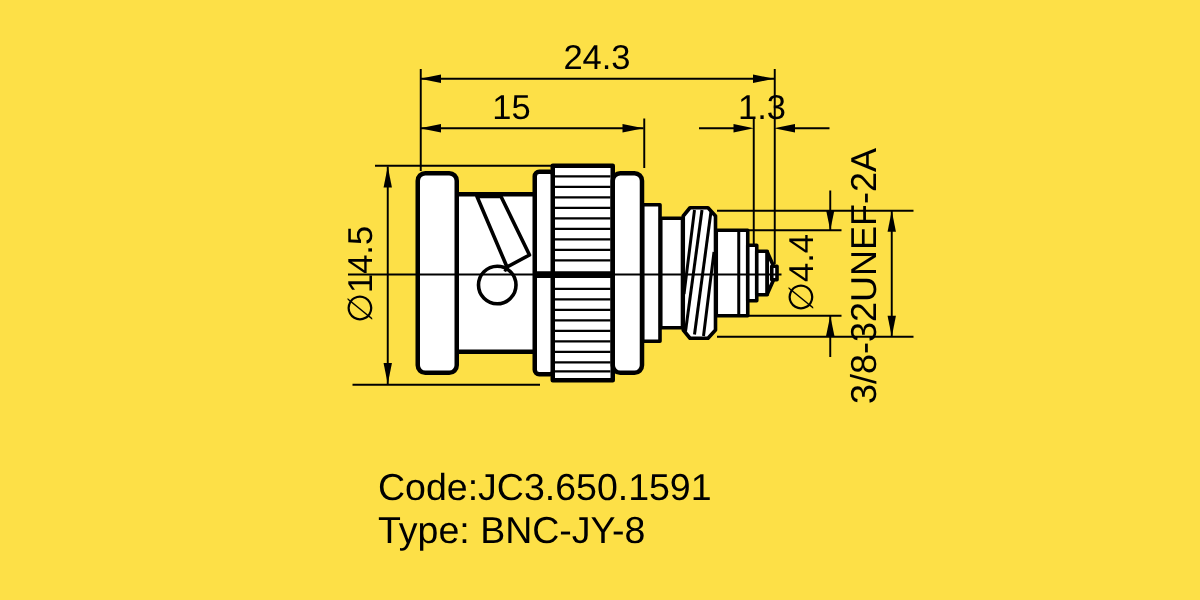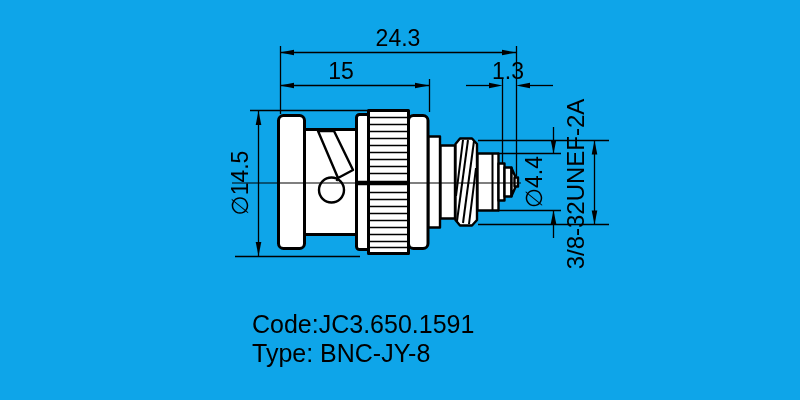--- a/index.html
+++ b/index.html
@@ -1,16 +1,16 @@
 <!DOCTYPE html>
 <html><head>
 <meta charset="utf-8">
 <style>
   html,body{margin:0;padding:0;background:#fff;}
-  .stage{position:relative;width:800px;height:400px;background:#0ea5e9;overflow:hidden;}
+  .stage{position:relative;width:800px;height:400px;background:#fde047;overflow:hidden;}
   svg{display:block;}
   .outline{fill:#ffffff;stroke:#000000;stroke-width:3;stroke-linejoin:round;}
   .outline2{fill:#ffffff;stroke:#000000;stroke-width:2.4;stroke-linejoin:round;}
   .pline{stroke:#000000;stroke-width:2;fill:none;}
   .kline{stroke:#000000;stroke-width:1.5;fill:none;}
   .dim{stroke:#000000;stroke-width:1.3;fill:none;}
   .arrow{fill:#000000;stroke:none;}
   .cline{stroke:#000000;stroke-width:1.2;fill:none;}
   .dimtext{font-family:"Liberation Sans","DejaVu Sans",sans-serif;font-size:23px;fill:#000;}
   .dimtext-sm{font-family:"Liberation Sans","DejaVu Sans",sans-serif;font-size:23px;fill:#000;}

